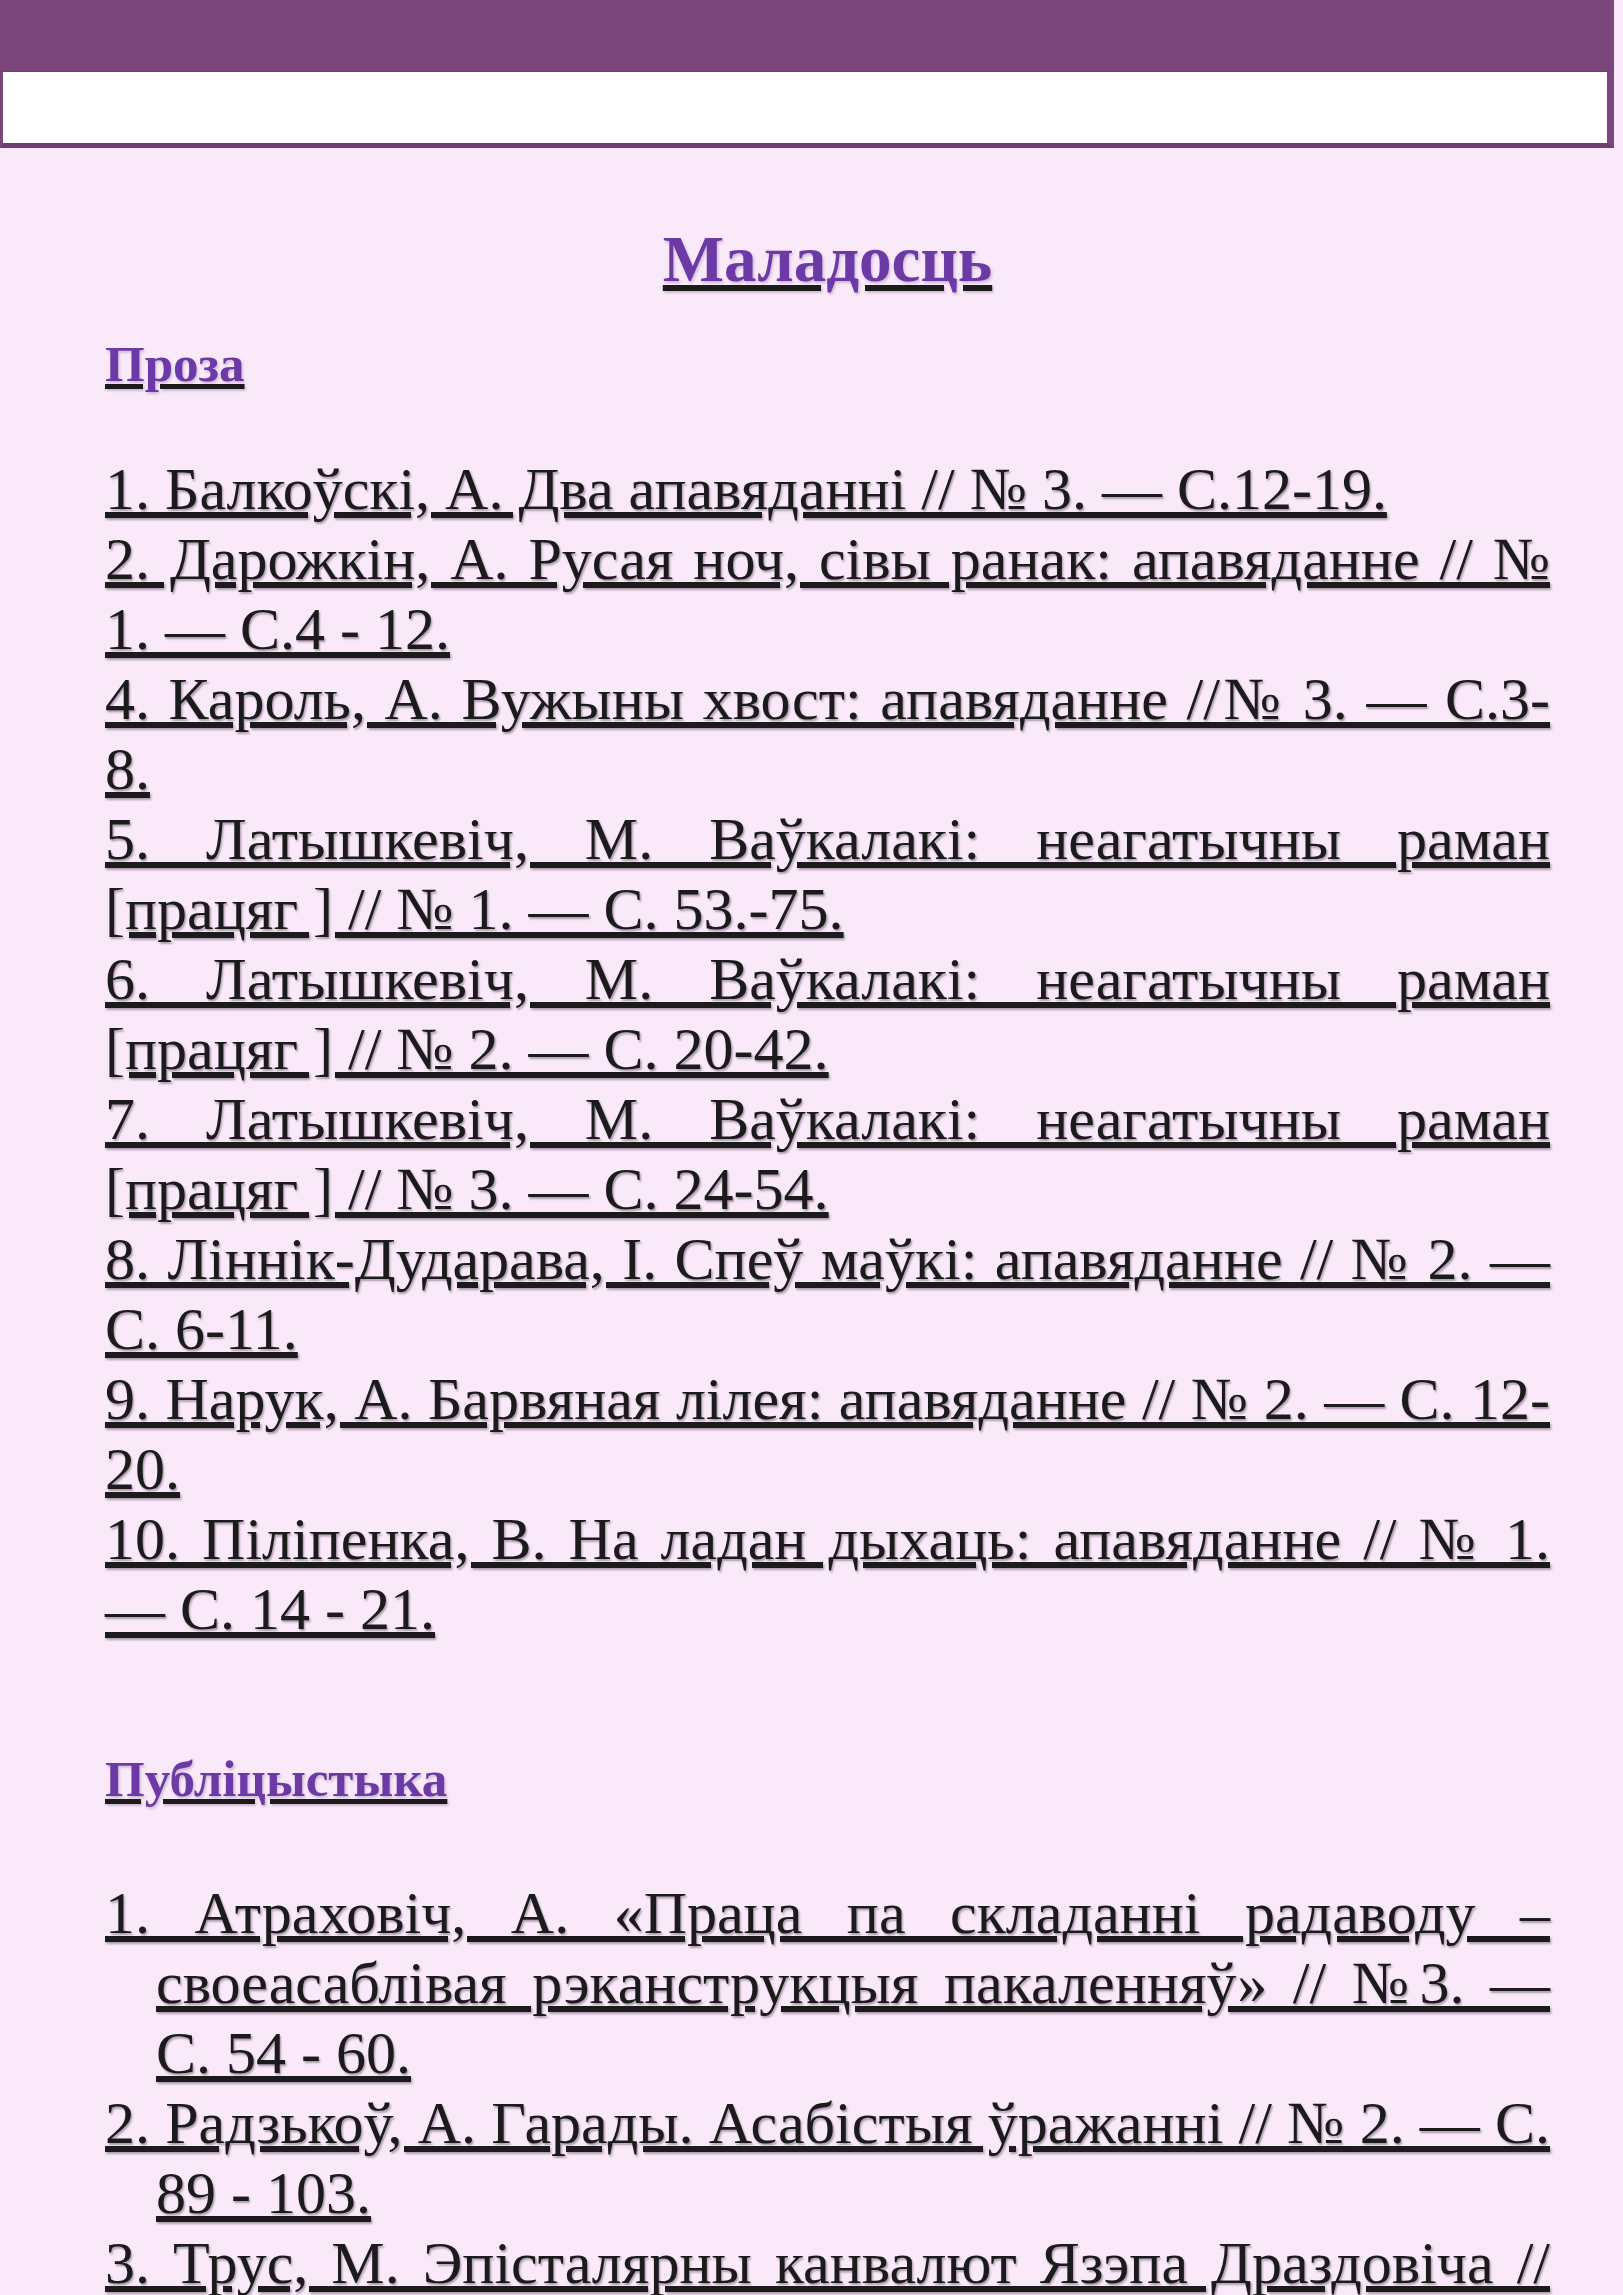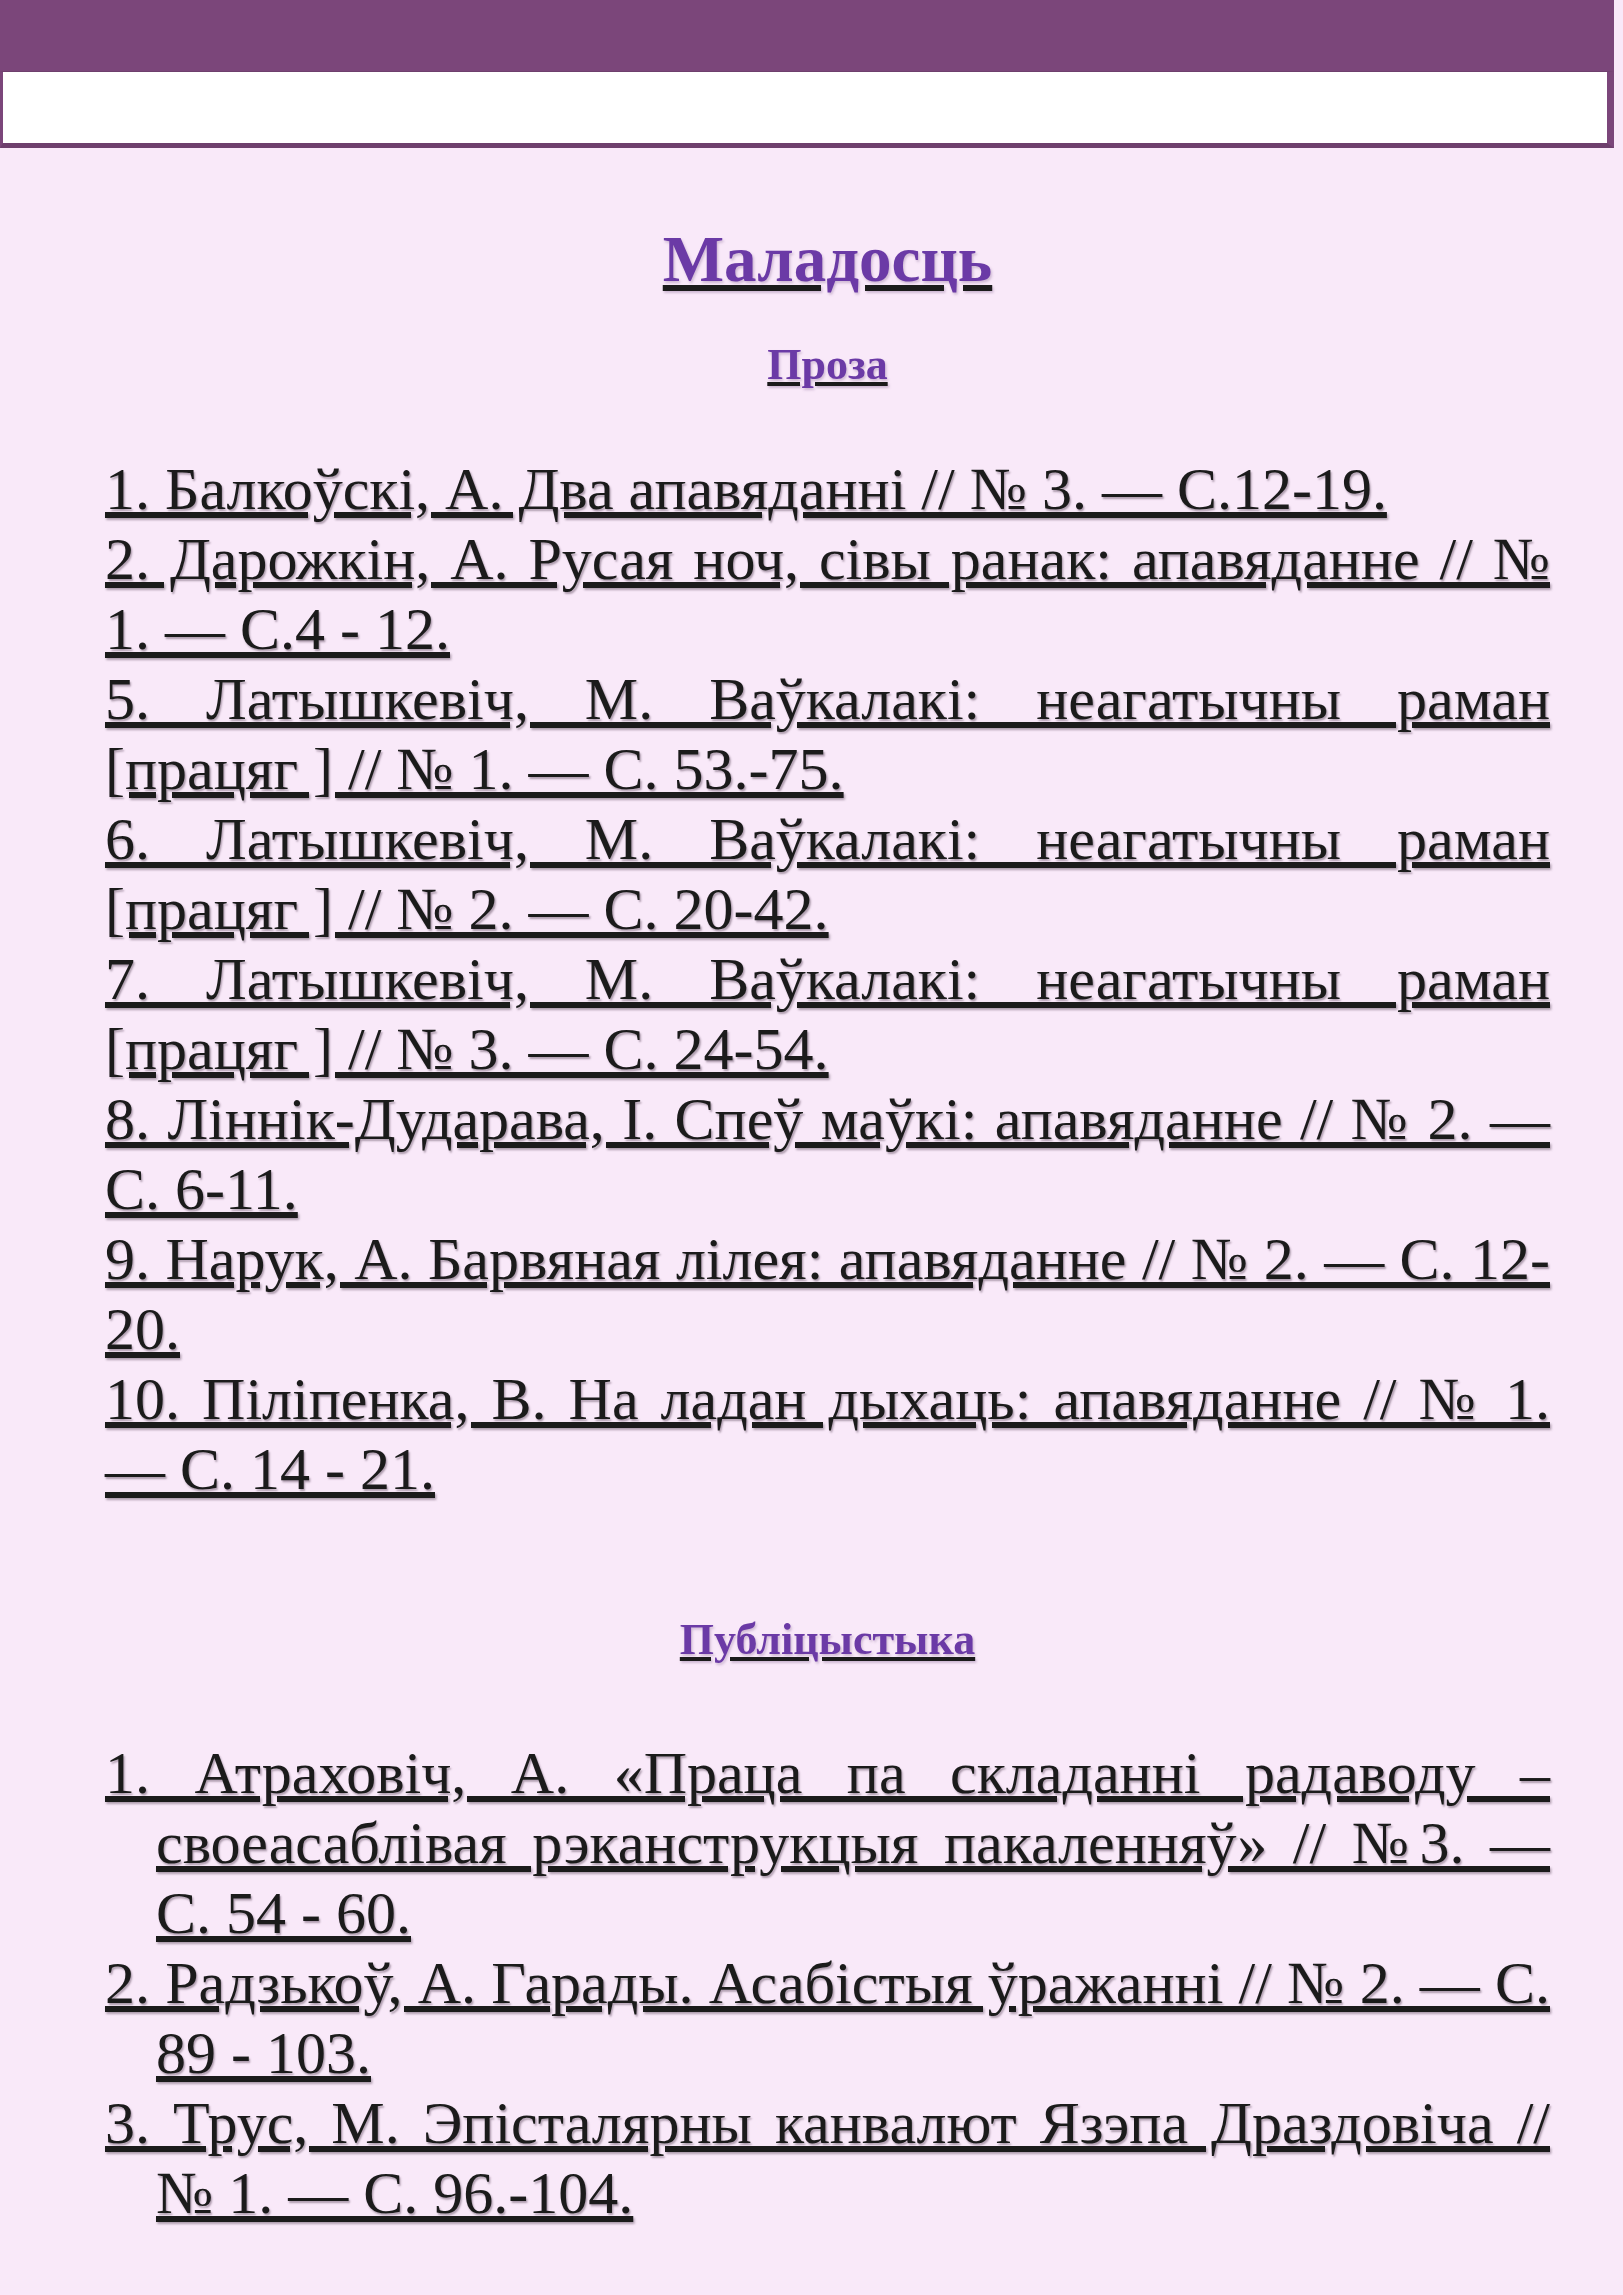--- a/index.html
+++ b/index.html
@@ -30,22 +30,22 @@
     padding:72px 73px 0 105px;
     overflow:hidden;
     text-decoration:underline;
   }
   h1{
     font-size:65px;line-height:79px;font-weight:bold;
     text-align:center;color:var(--accent-purple);
     text-shadow:1.3px 2px 2.6px rgba(80,40,100,.25);
   }
   h2{
-    font-size:44px;line-height:59px;font-weight:bold;
-    text-align:center;color:var(--accent-purple);
+    font-size:51px;line-height:59px;font-weight:bold;
+    color:var(--accent-purple);
     text-shadow:1.3px 2px 2.6px rgba(80,40,100,.25);
   }
   .heading-proza{margin-top:36px;}
   .heading-publicystyka{margin-top:106px;}
   .list{display:block;}
   .list-proza{margin-top:60px;}
   .list-publicystyka{margin-top:69px;}
   .entry{
     font-size:60px;line-height:70px;
     text-align:justify;
@@ -67,20 +67,21 @@
 <div class="band-top-white"></div>
 
 <main>
   <h1>Маладосць</h1>
 
   <section>
     <h2 class="heading-proza">Проза</h2>
     <div class="list list-proza flush">
         <p class="entry">1. Балкоўскі, А. Два апавяданні // № 3. — С.12-19.</p>
         <p class="entry">2. Дарожкін, А. Русая ноч, сівы ранак: апавяданне // № 1. — С.4 - 12.</p>
+        <p class="entry">4. Кароль, А. Вужыны хвост: апавяданне //№ 3. — С.3-8.</p>
         <p class="entry">5. Латышкевіч, М. Ваўкалакі: неагатычны раман [працяг ] // № 1. — С. 53.-75.</p>
         <p class="entry">6. Латышкевіч, М. Ваўкалакі: неагатычны раман [працяг ] // № 2. — С. 20-42.</p>
         <p class="entry">7. Латышкевіч, М. Ваўкалакі: неагатычны раман [працяг ] // № 3. — С. 24-54.</p>
         <p class="entry">8. Ліннік-Дударава, І. Спеў маўкі: апавяданне // № 2. — С. 6-11.</p>
         <p class="entry">9. Нарук, А. Барвяная лілея: апавяданне // № 2. — С. 12-20.</p>
         <p class="entry">10. Піліпенка, В. На ладан дыхаць: апавяданне // № 1. — С. 14 - 21.</p>
       </div>
   </section>
 
   <section>

